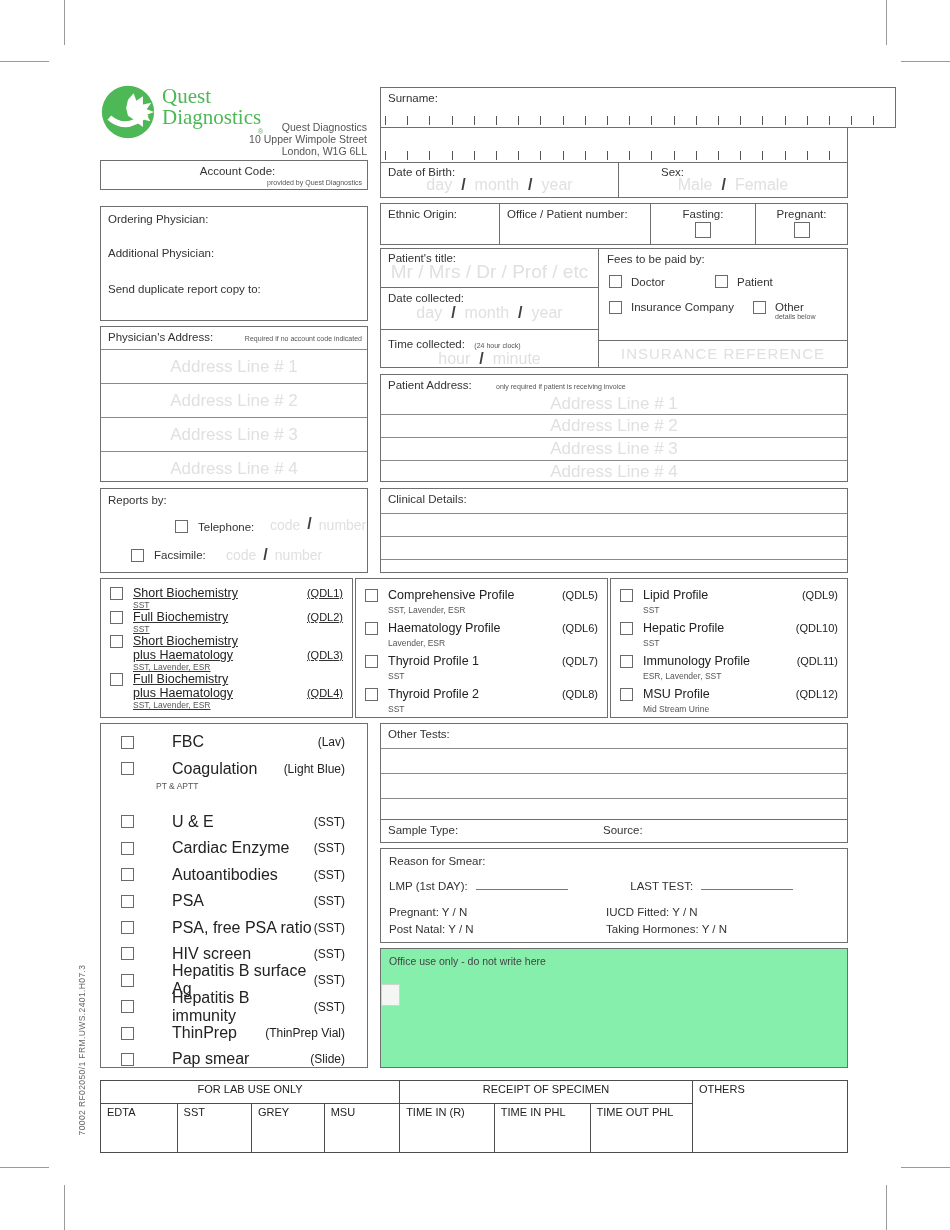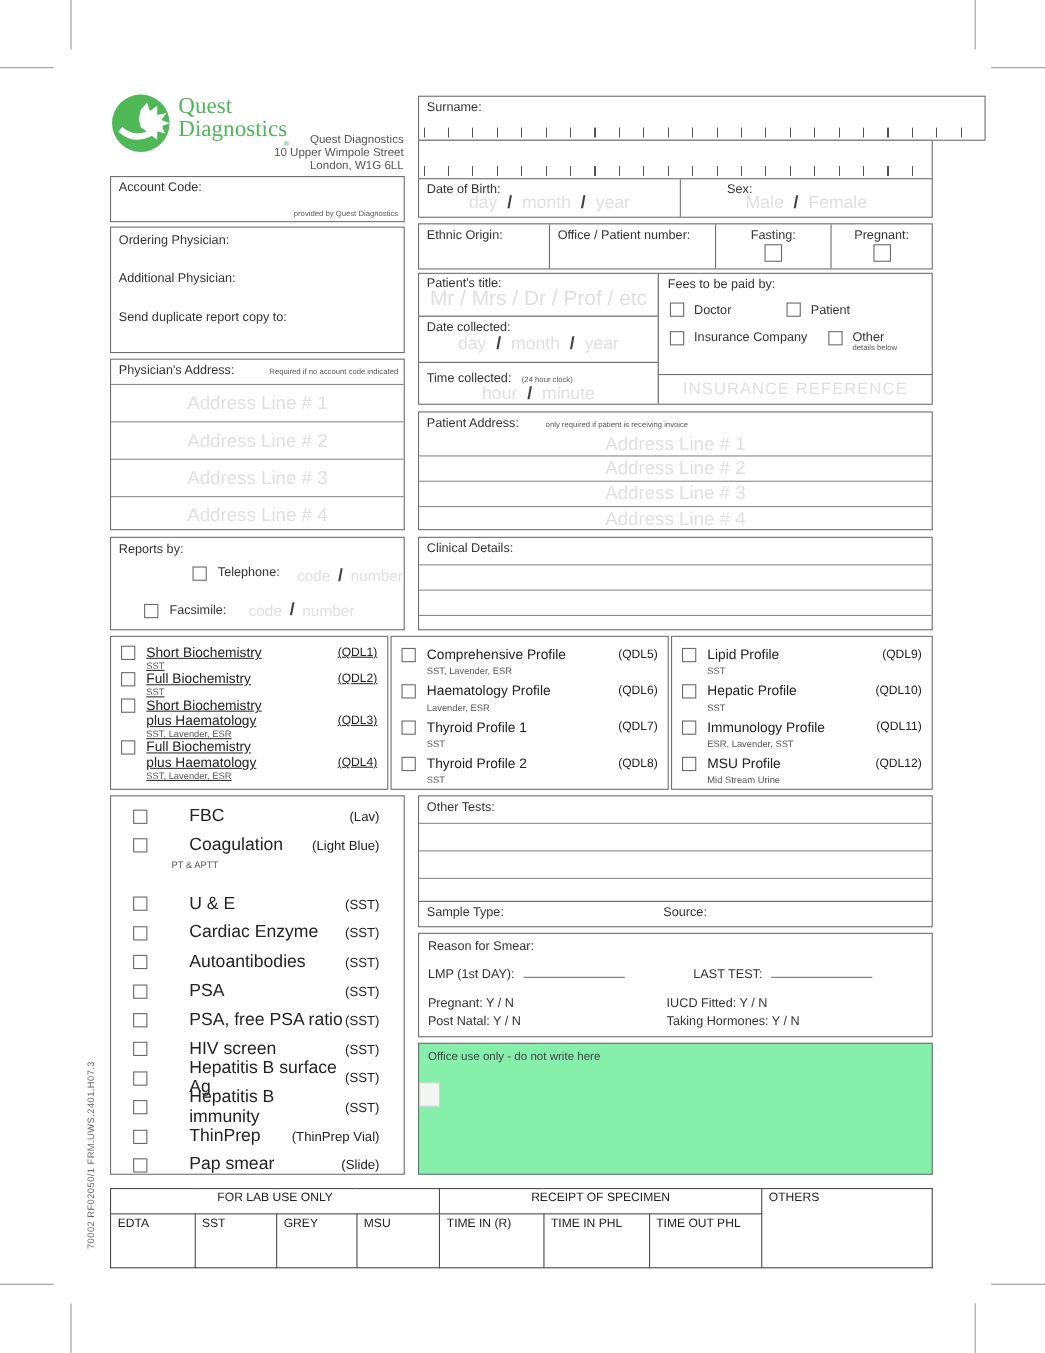--- a/index.html
+++ b/index.html
@@ -72,21 +72,21 @@
     <div class="logo-text">Quest</div>
     <div class="logo-text">Diagnostics</div>
     <div style="font-size:7px;color:#4eb857;margin-left:96px;">®</div>
   </div>
   <div class="abs addr" style="left:200px;top:121px;width:167px;">
     <div>Quest Diagnostics</div>
     <div>10 Upper Wimpole Street</div>
     <div>London, W1G 6LL</div>
   </div>
 
-  <div class="abs box" style="left:100px;top:160px;width:268px;height:42px;">
+  <div class="abs box" style="left:100px;top:160px;width:268px;height:30px;text-align:center;">
     <div class="lbl" style="padding:4px 0 0 7px;">Account Code:</div>
     <div class="tiny" style="position:absolute;right:5px;bottom:3px;">provided by Quest Diagnostics</div>
   </div>
 
   <div class="abs box" style="left:100px;top:206px;width:268px;height:115px;">
     <div class="lbl" style="padding:6px 0 0 7px;">Ordering Physician:</div>
     <div class="lbl" style="padding:22px 0 0 7px;">Additional Physician:</div>
     <div class="lbl" style="padding:24px 0 0 7px;">Send duplicate report copy to:</div>
   </div>
 
@@ -104,21 +104,21 @@
     <div class="line-row center" style="height:33px;line-height:33px;">
       <span class="wm" style="font-size:17px;">Address Line # 3</span>
     </div>
     <div class="line-row center" style="height:33px;line-height:33px;">
       <span class="wm" style="font-size:17px;">Address Line # 4</span>
     </div>
   </div>
 
   <div class="abs box" style="left:100px;top:488px;width:268px;height:85px;">
     <div class="lbl" style="padding:5px 0 0 7px;">Reports by:</div>
-    <div style="display:flex;align-items:flex-start;margin:9px 0 0 30px;padding-left:44px;">
+    <div style="display:flex;align-items:flex-end;margin:9px 0 0 30px;padding-left:44px;">
       <span class="cb"></span>
       <span class="lbl" style="margin-left:10px;width:72px;">Telephone:</span>
       <span class="wm" style="font-size:14px;">code</span>
       <span class="slsm">/</span>
       <span class="wm" style="font-size:14px;">number</span>
     </div>
     <div style="display:flex;align-items:center;margin:13px 0 0 30px;">
       <span class="cb"></span>
       <span class="lbl" style="margin-left:10px;width:72px;">Facsimile:</span>
       <span class="wm" style="font-size:14px;">code</span>

